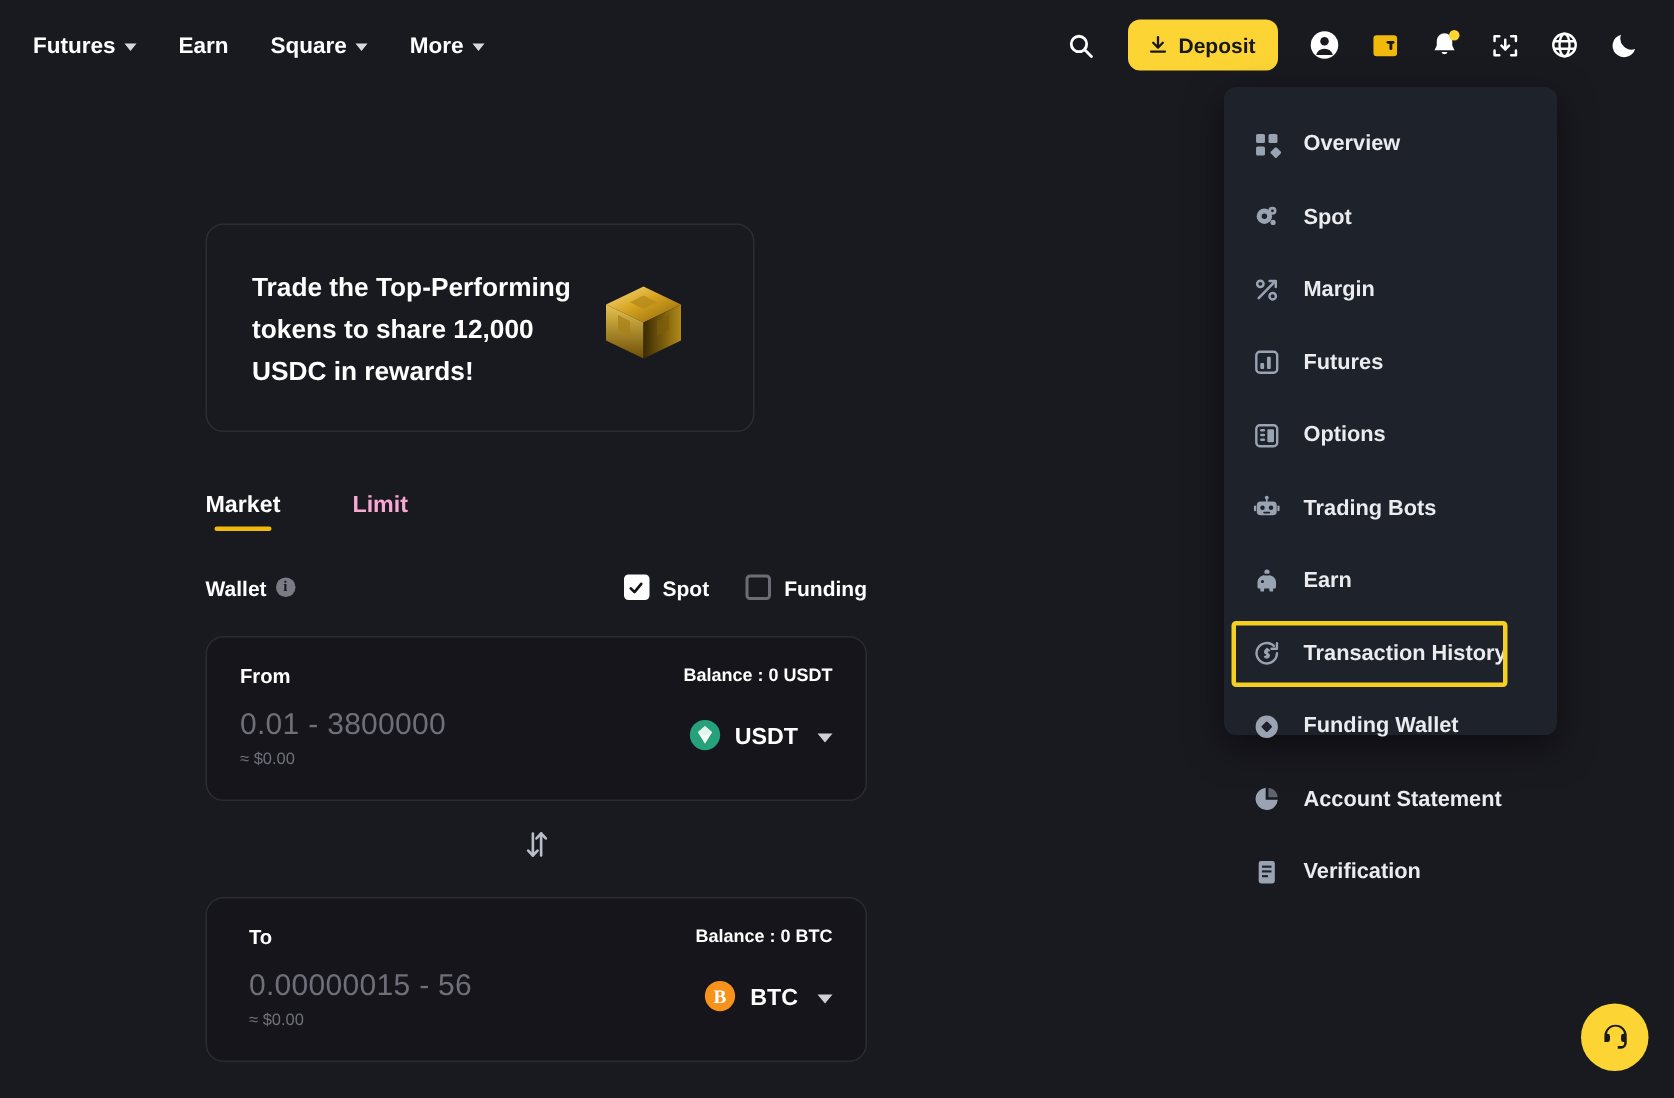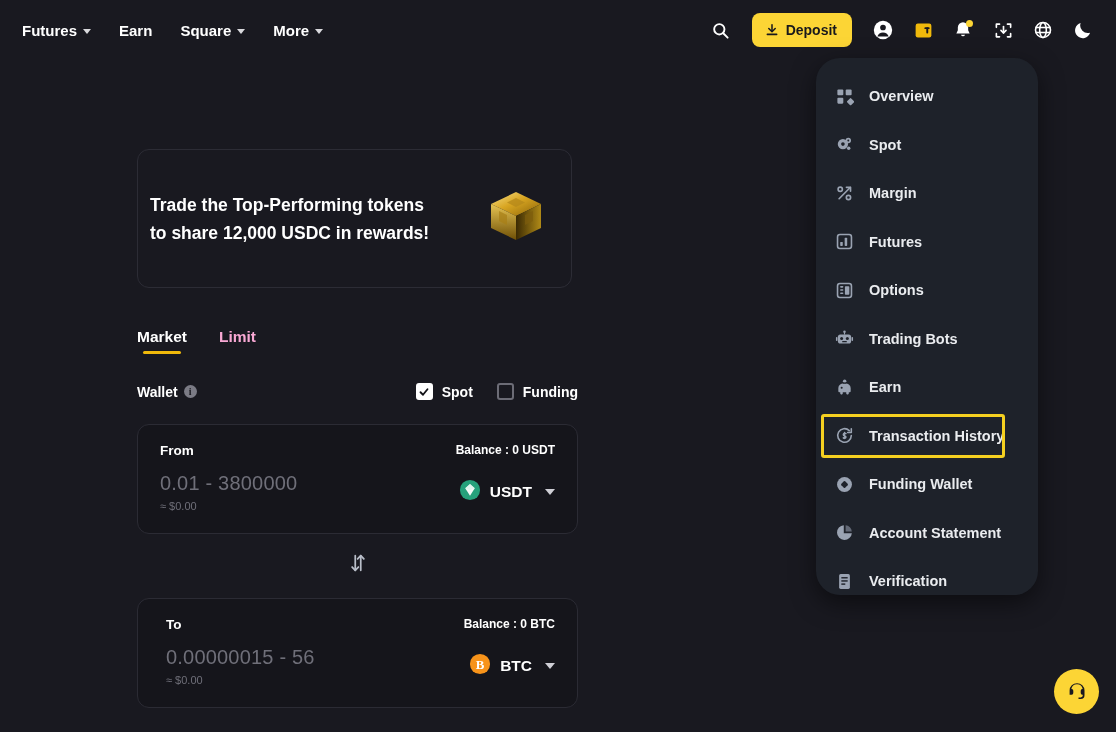--- a/index.html
+++ b/index.html
@@ -47,22 +47,22 @@
   }
   .badge-dot {
     position: absolute; top: 7px; right: 7px;
     width: 7px; height: 7px; border-radius: 50%;
     background: #fcd535;
   }
 
   
   .dropdown {
     position: absolute; top: 58px; left: 816px;
-    width: 222px; height: 537px;
-    background: #1e222a; border-radius: 24px;
+    width: 222px; height: 432px;
+    background: #1e222a; border-radius: 8px;
     padding: 14px 0;
     box-shadow: 0 8px 24px rgba(0,0,0,.5);
   }
   .menu-item {
     height: 48.5px; display: flex; align-items: center;
     padding: 0 18px; gap: 14px; cursor: pointer;
     position: relative;
   }
   .menu-item .mlabel { font-size: 14.5px; font-weight: 700; color: #eaecef; white-space: nowrap; }
   .menu-item.highlighted::after {
@@ -71,34 +71,34 @@
     border: 3px solid #f5d020; border-radius: 3px;
     pointer-events: none;
   }
   .mi-icon { width: 21px; height: 21px; flex: 0 0 21px; display:flex; align-items:center; justify-content:center; }
 
   
   .main { position: absolute; top: 0; left: 0; width: 816px; }
 
   .promo {
     position: absolute; left: 137px; top: 149px;
-    width: 435px; height: 139px;
+    width: 366px; height: 139px;
     background: #191920;
     border: 1px solid #2c2c35; border-radius: 12px;
-    display: flex; align-items: center; padding: 0 12px;
+    display: flex; align-items: center; padding: 0 30px;
   }
   .promo-text {
     font-size: 17.5px; font-weight: 700; line-height: 28px;
     color: #ffffff; max-width: 290px;
   }
   .promo-img { margin-left: auto; margin-right: 12px; }
 
   .tabs {
     position: absolute; left: 137px; top: 328px;
-    display: flex; gap: 32px; align-items: flex-start;
+    display: flex; gap: 48px; align-items: flex-start;
   }
   .tab { font-size: 15.5px; font-weight: 700; color: #f9a8d4; cursor: pointer; padding-bottom: 8px; position: relative;}
   .tab.active { color: #ffffff; }
   .tab.active::after {
     content: ""; position: absolute; left: 6px; right: 6px; bottom: 0;
     height: 3px; background: #f0b90b; border-radius: 2px;
   }
 
   .wallet-row {
     position: absolute; left: 137px; top: 383px;

